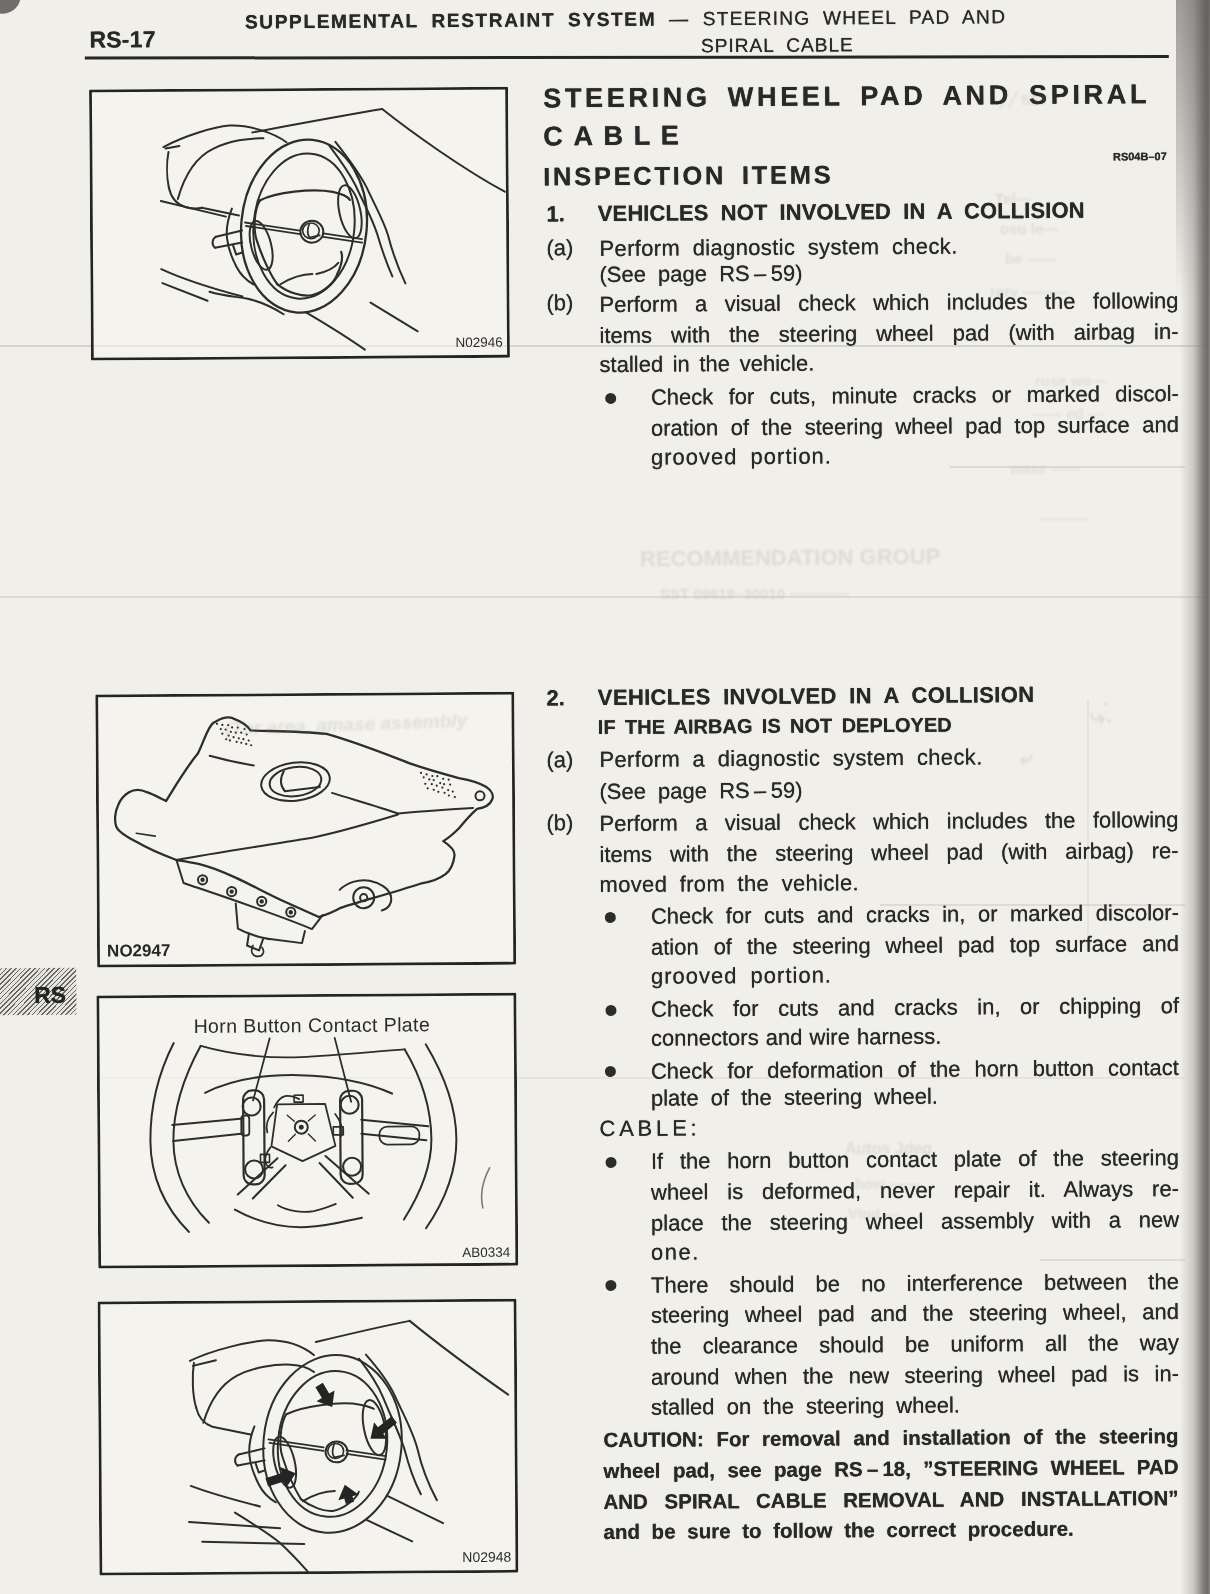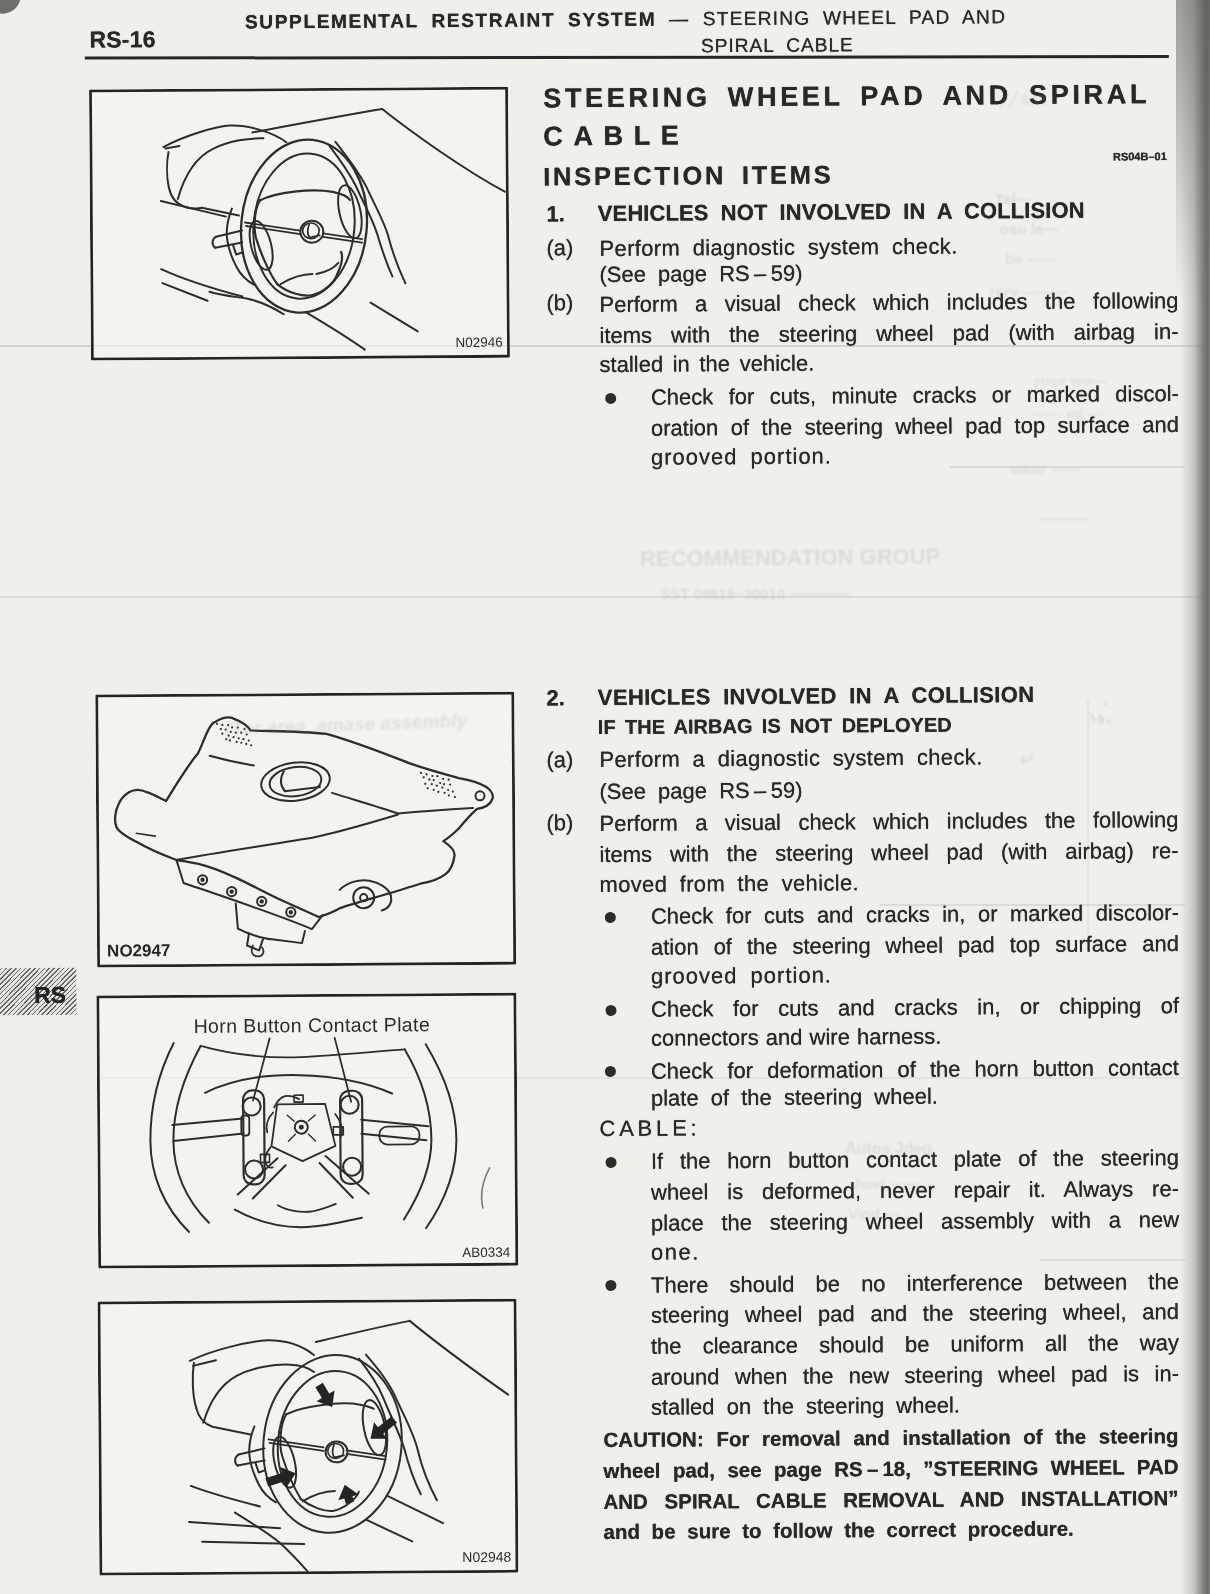--- a/index.html
+++ b/index.html
@@ -14,27 +14,27 @@
 </style></head><body>
 <div id="page">
 <div style="position:absolute;left:0;top:345px;width:1210px;height:2px;background:rgba(190,188,182,0.55)"></div>
 <div style="position:absolute;left:0;top:596px;width:1210px;height:2px;background:rgba(195,193,187,0.45)"></div>
 <div style="position:absolute;left:950px;top:466px;width:235px;height:2px;background:rgba(198,196,190,0.5)"></div>
 <div style="position:absolute;left:880px;top:904px;width:305px;height:2px;background:rgba(198,196,190,0.45)"></div>
 <div style="position:absolute;left:100px;top:1077px;width:1085px;height:2px;background:rgba(202,200,194,0.3)"></div>
 <div style="position:absolute;left:1040px;top:1259px;width:145px;height:2px;background:rgba(200,198,192,0.45)"></div>
 <div style="position:absolute;left:1087px;top:700px;width:2px;height:240px;background:rgba(204,202,196,0.28)"></div>
 <div id="rot">
-<div class="ln nw" style="left:94.7px;top:23.0px;font-size:23px;line-height:26px;font-weight:bold;letter-spacing:0.2px;">RS-16</div>
+<div class="ln nw" style="left:94.7px;top:23.0px;font-size:23px;line-height:26px;font-weight:bold;letter-spacing:0.2px;">RS-17</div>
 <div class="ln nw" style="left:250.4px;top:6.7px;font-size:19.2px;line-height:26.1px;letter-spacing:1.55px"><b>SUPPLEMENTAL RESTRAINT SYSTEM</b>&nbsp;—&nbsp;<span style="letter-spacing:1.2px">STEERING WHEEL PAD AND</span></div>
 <div class="ln nw" style="left:706.3px;top:33.8px;font-size:19.2px;line-height:26.1px;letter-spacing:0.9px;">SPIRAL CABLE</div>
 <div style="position:absolute;left:90.2px;top:52.6px;width:1084px;height:2.6px;background:#262626;transform:rotate(0.32deg);transform-origin:0 50%"></div>
 <div class="ln nw hd" style="left:548.1px;top:78.5px;font-size:27.2px;line-height:38px;font-weight:bold;letter-spacing:3.55px;">STEERING WHEEL PAD AND SPIRAL</div>
 <div class="ln nw hd" style="left:547.9px;top:116.5px;font-size:27.2px;line-height:38px;font-weight:bold;letter-spacing:10.5px;">CABLE</div>
-<div class="ln nw" style="left:1117.4px;top:154.3px;font-size:11px;line-height:12px;font-weight:bold;letter-spacing:0px;">RS04B–01</div>
+<div class="ln nw" style="left:1117.4px;top:154.3px;font-size:11px;line-height:12px;font-weight:bold;letter-spacing:0px;">RS04B–07</div>
 <div class="ln nw hd" style="left:547.6px;top:160.8px;font-size:25.5px;line-height:30px;font-weight:bold;letter-spacing:2.7px;">INSPECTION ITEMS</div>
 <div class="ln nw" style="left:550.5px;top:198.7px;font-size:22px;line-height:30.65px;font-weight:bold;">1.</div>
 <div class="ln nw" style="left:601.9px;top:199.0px;font-size:22px;line-height:30.65px;font-weight:bold;letter-spacing:0.08px;">VEHICLES NOT INVOLVED IN A COLLISION</div>
 <div class="ln nw" style="left:550.3px;top:233.2px;font-size:22.0px;line-height:30.65px;">(a)</div>
 <div class="ln nw" style="left:603.3px;top:233.5px;font-size:22.0px;line-height:30.65px;letter-spacing:0.35px;">Perform diagnostic system check.</div>
 <div class="ln nw" style="left:603.1px;top:259.8px;font-size:22.0px;line-height:30.65px;">(See page RS – 59)</div>
 <div class="ln nw" style="left:549.9px;top:288.2px;font-size:22.0px;line-height:30.65px;">(b)</div>
 <div class="ln j" style="left:602.9px;top:290.0px;font-size:22.0px;line-height:30.65px;width:579px;">Perform a visual check which includes the following</div>
 <div class="ln j" style="left:602.7px;top:320.8px;font-size:22.0px;line-height:30.65px;width:579px;">items with the steering wheel pad (with airbag in-</div>
 <div class="ln nw" style="left:602.5px;top:349.9px;font-size:22.0px;line-height:30.65px;word-spacing:3.5px;">stalled in the vehicle.</div>

